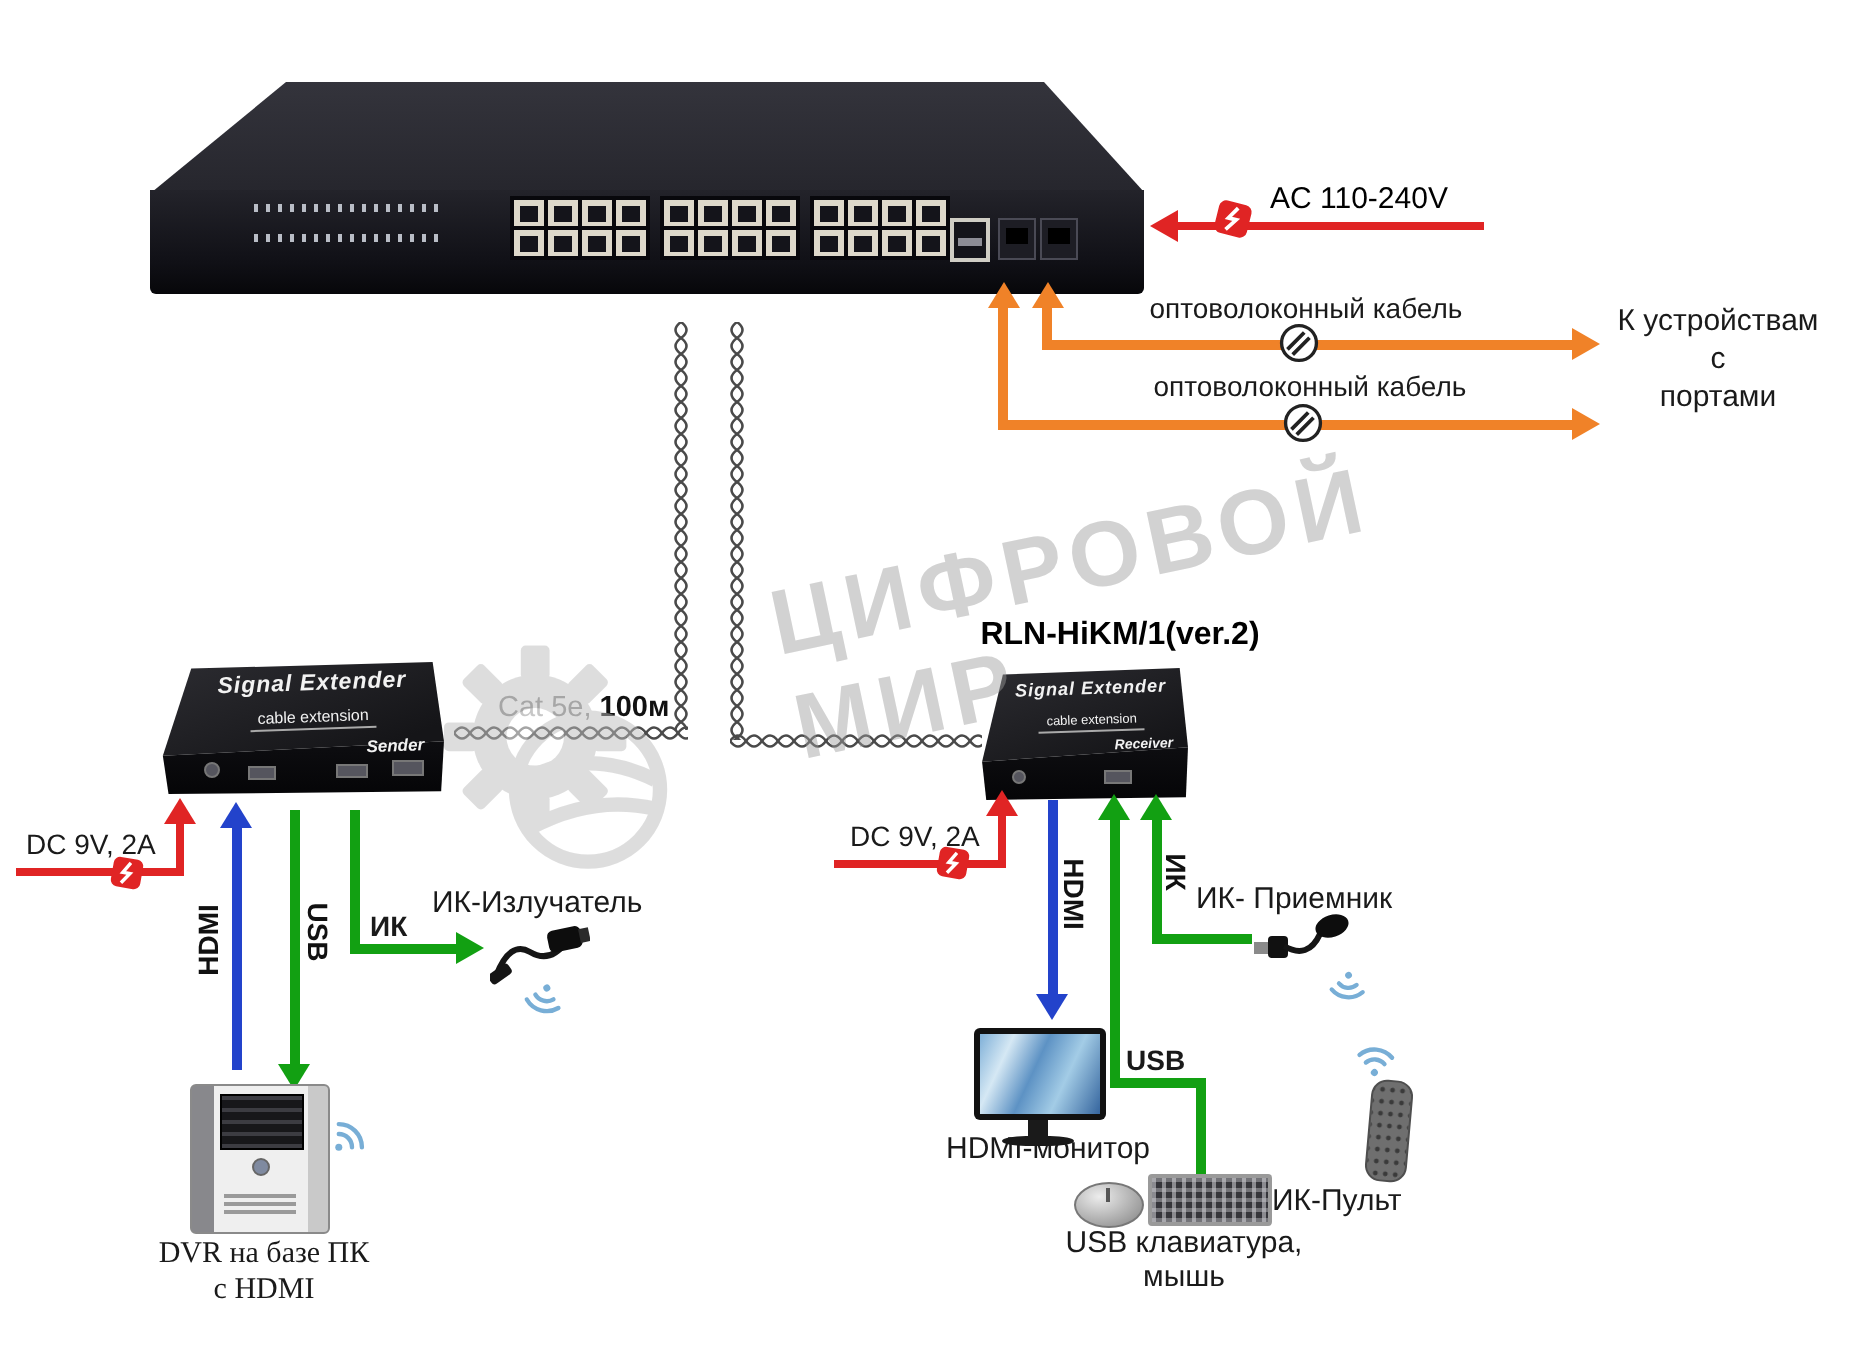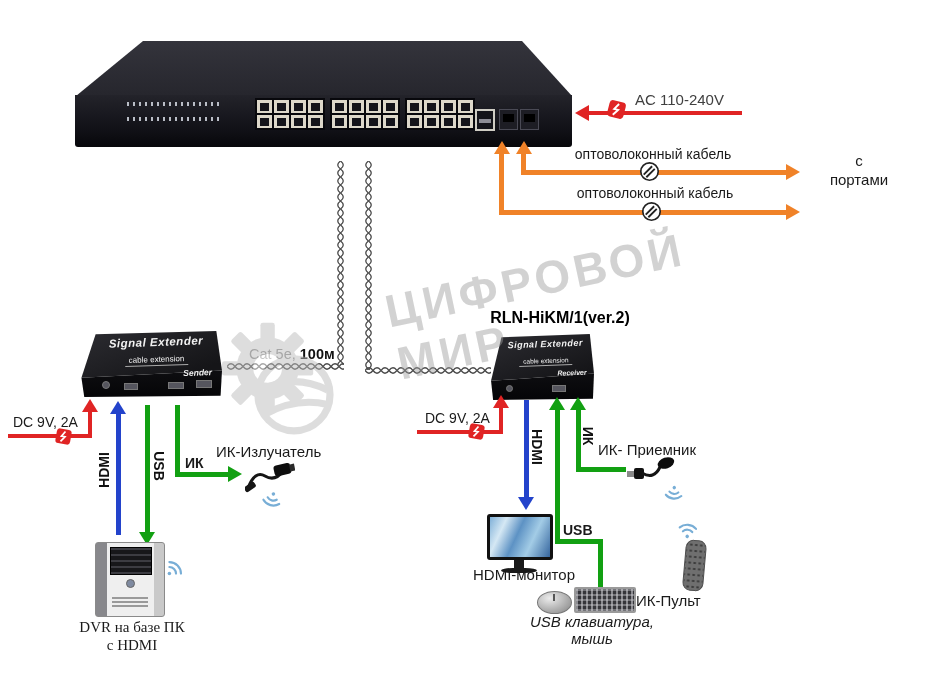--- a/index.html
+++ b/index.html
@@ -123,21 +123,21 @@
       <div class="sfp" style="left:445px;top:14px;"></div>
     </div>
   </div>
 
   <div class="tL cR" style="left:575px;top:105px;"></div>
   <div class="ln cR" style="left:588px;top:111px;width:154px;height:4px;"></div>
   <svg class="plug" style="left:607px;top:100px;transform:rotate(14deg);" width="19" height="19" viewBox="0 0 16 16">
     <rect x="1" y="1" width="14" height="14" rx="3" fill="#e02424"></rect>
     <path d="M9 3 L6 8 h3.4 l-3.4 5" stroke="#fff" stroke-width="1.6" fill="none"></path>
   </svg>
-  <div class="lbl" style="left:635px;top:91px;font-size:15px;color:#404040;">AC 110-240V</div>
+  <div class="lbl" style="left:635px;top:91px;font-size:15px;color:#000000;">AC 110-240V</div>
 
   <div class="tU cO" style="left:516px;top:141px;"></div>
   <div class="ln cO" style="left:521px;top:153px;width:5px;height:19px;"></div>
   <div class="ln cO" style="left:521px;top:170px;width:266px;height:5px;"></div>
   <div class="tR cO" style="left:786px;top:164px;"></div>
   <svg class="fiber-ic" style="left:639px;top:161px;" width="21" height="21" viewBox="0 0 20 20">
     <circle cx="10" cy="10" r="8.3" fill="#fff" stroke="#222" stroke-width="1.6"></circle>
     <path d="M4.5 13 L12.5 5 M7 15.5 L15 7.5" stroke="#222" stroke-width="1.8"></path>
   </svg>
   <div class="lbl center" style="left:558px;top:146px;width:190px;font-size:14px;">оптоволоконный кабель</div>
@@ -146,20 +146,21 @@
   <div class="ln cO" style="left:499px;top:153px;width:5px;height:59px;"></div>
   <div class="ln cO" style="left:499px;top:210px;width:288px;height:5px;"></div>
   <div class="tR cO" style="left:786px;top:204px;"></div>
   <svg class="fiber-ic" style="left:641px;top:201px;" width="21" height="21" viewBox="0 0 20 20">
     <circle cx="10" cy="10" r="8.3" fill="#fff" stroke="#222" stroke-width="1.6"></circle>
     <path d="M4.5 13 L12.5 5 M7 15.5 L15 7.5" stroke="#222" stroke-width="1.8"></path>
   </svg>
   <div class="lbl center" style="left:560px;top:185px;width:190px;font-size:14px;">оптоволоконный кабель</div>
 
   <div class="lbl center" style="left:792px;top:151px;width:134px;font-size:15px;line-height:19px;white-space:normal;">
+    <div>К устройствам</div>
     <div>с</div>
     <div>портами</div>
   </div>
 
   <svg class="abs" style="left:334px;top:161px;" width="13" height="204">
     <defs>
         <pattern id="twV1" width="13" height="16" patternUnits="userSpaceOnUse">
       <path d="M6.5 0 Q12 4 6.5 8 Q1 12 6.5 16" fill="none" stroke="#4a4a4a" stroke-width="1.3"></path>
       <path d="M6.5 0 Q1 4 6.5 8 Q12 12 6.5 16" fill="none" stroke="#4a4a4a" stroke-width="1.3"></path>
     </pattern>
@@ -326,21 +327,21 @@
 
   <div class="mon">
       <div class="mon-scr"></div>
     </div>
   <div class="mon-neck"></div>
   <div class="mon-base"></div>
   <div class="lbl center devlabel" style="left:468px;top:566px;width:112px;">HDMI-монитор</div>
 
   <div class="mouse"></div>
   <div class="kbd"></div>
-  <div class="lbl center devlabel" style="left:524px;top:613px;width:136px;white-space:normal;line-height:17px;font-style:italic;">
+  <div class="lbl center devlabel" style="left:524px;top:613px;width:136px;white-space:normal;line-height:17px;">
     <div>USB клавиатура,</div>
     <div>мышь</div>
   </div>
   <div class="remote"></div>
   <div class="lbl devlabel" style="left:636px;top:592px;">ИК-Пульт</div>
 
   <svg class="wm" style="left:222px;top:318px;opacity:.5;" width="120" height="120" viewBox="0 0 100 100">
     <g fill="#bdbdbd">
       <rect x="32" y="4" width="12" height="14" rx="2"></rect>
       <rect x="32" y="4" width="12" height="14" rx="2" transform="rotate(45 38 42)"></rect>

